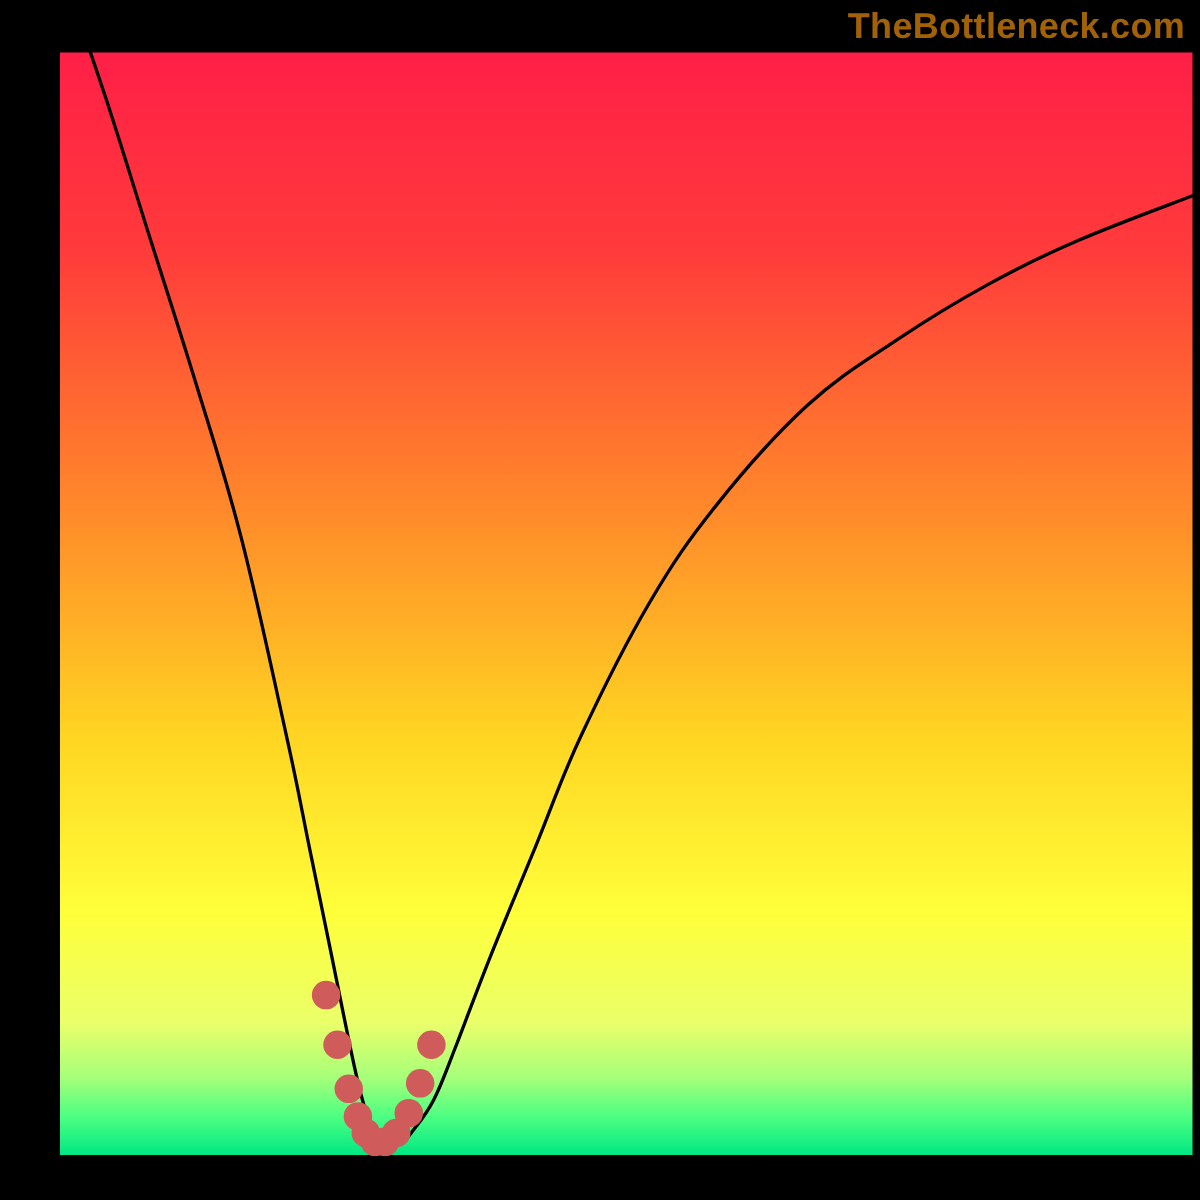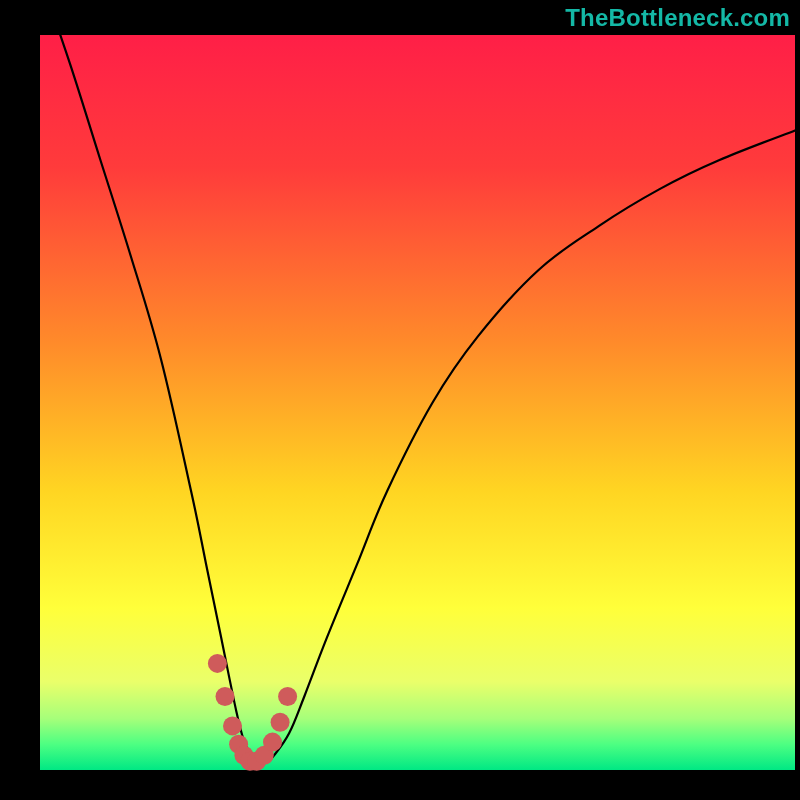--- a/index.html
+++ b/index.html
@@ -15,21 +15,21 @@
     width: 800px;
     height: 800px;
   }
   .watermark {
     position: absolute;
     top: 4px;
     right: 10px;
     font-family: Arial, Helvetica, sans-serif;
     font-size: 24px;
     font-weight: 600;
-    color: #14b8a6;
+    color: #a16207;
     letter-spacing: 0.2px;
     z-index: 20;
   }
   svg {
     position: absolute;
     inset: 0;
   }
 </style>
 </head>
 <body>

